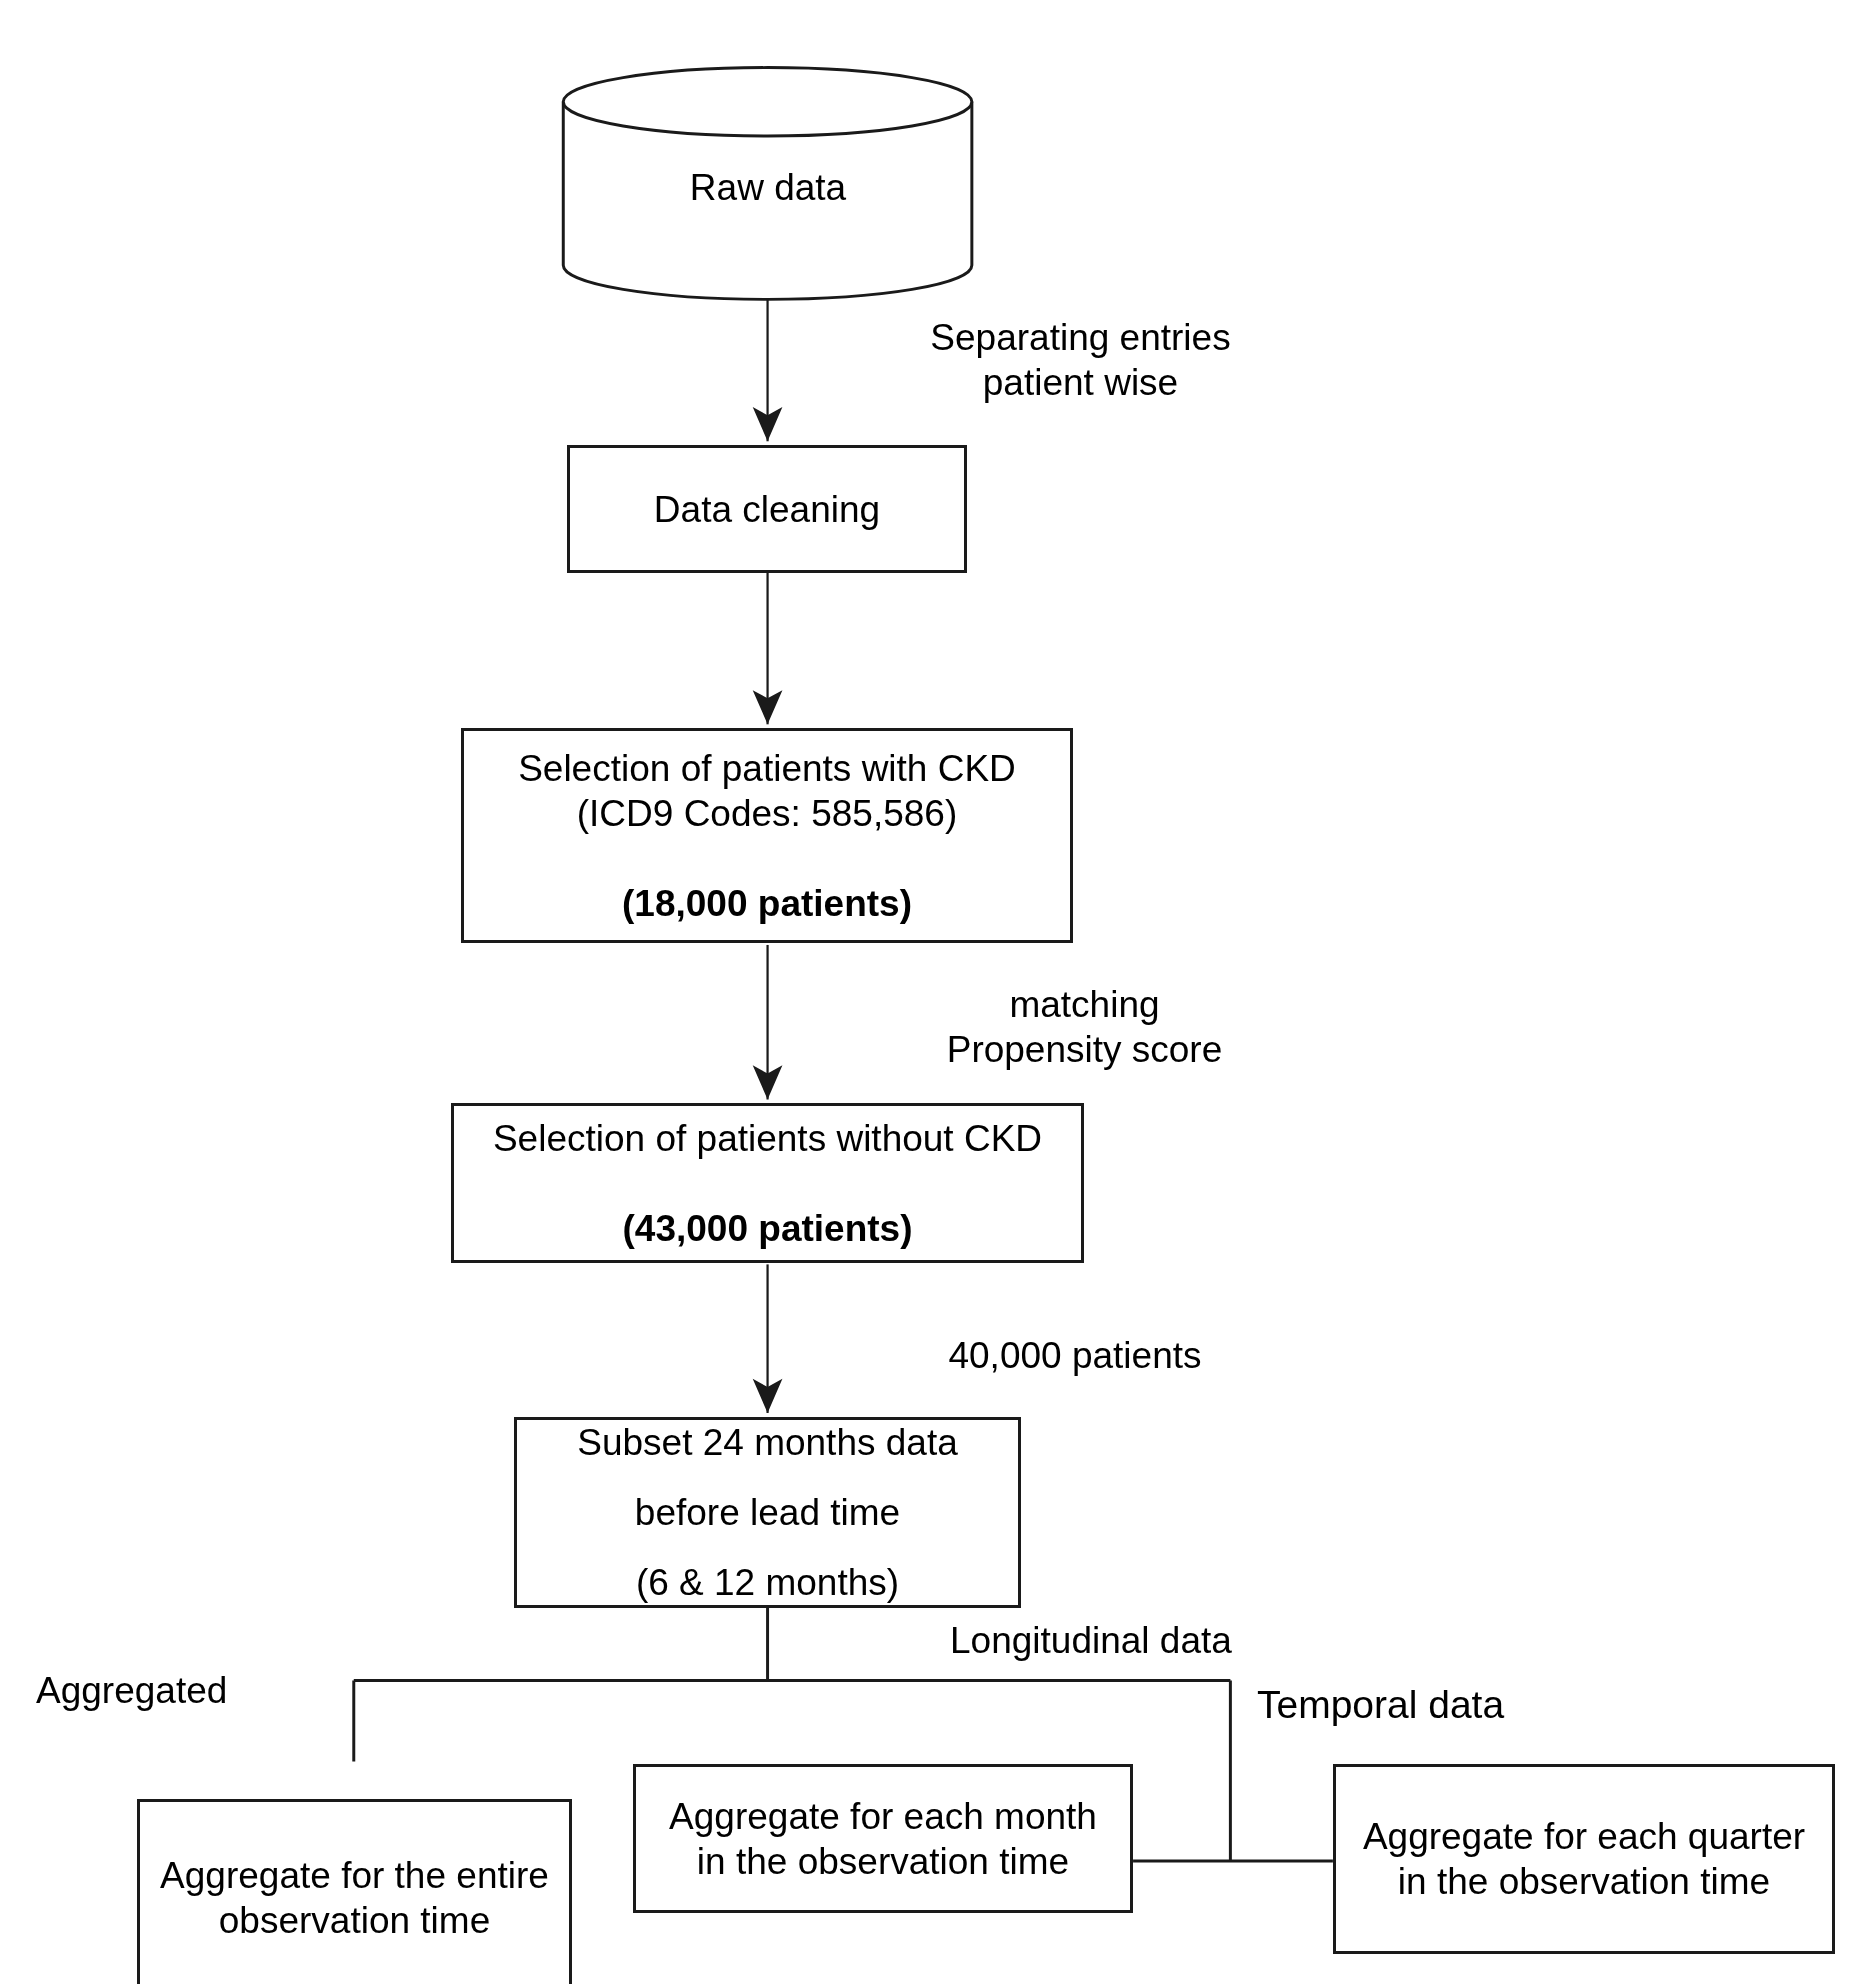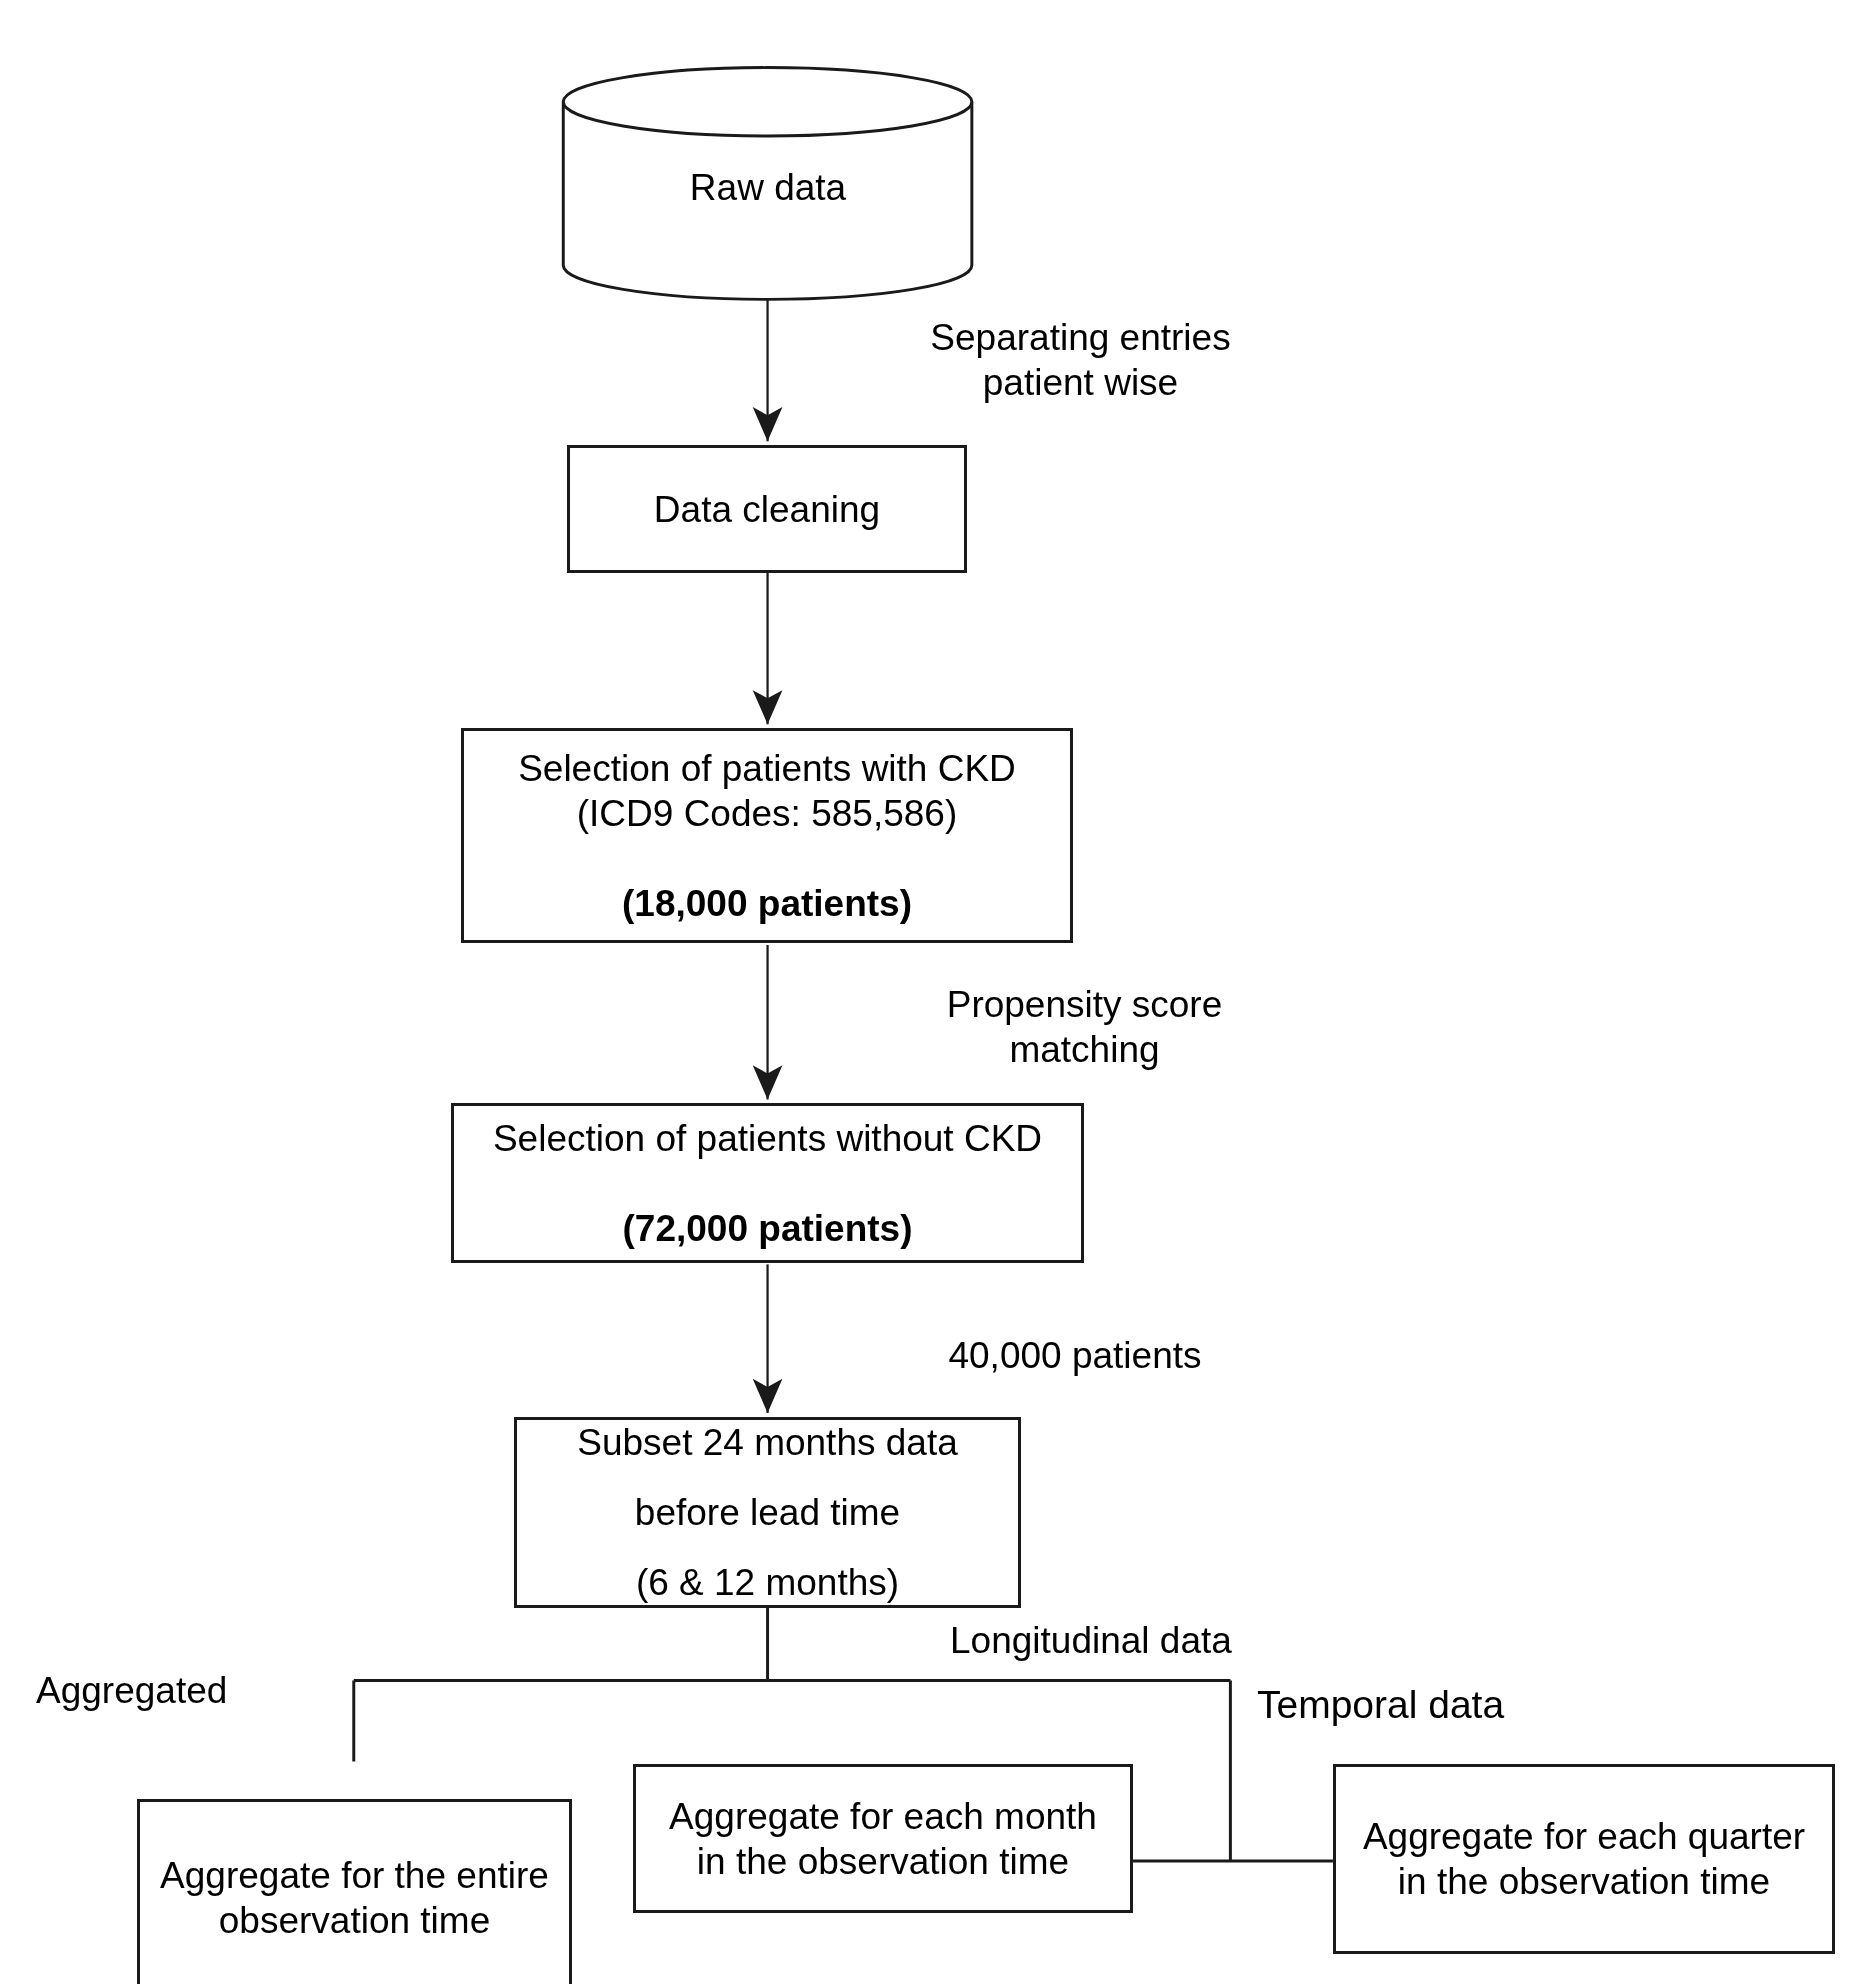--- a/index.html
+++ b/index.html
@@ -78,21 +78,21 @@
   <div class="box b-ckd">
     <div class="ln">Selection of patients with CKD</div>
     <div class="ln">(ICD9 Codes: 585,586)</div>
     <div class="ln gap"></div>
     <div class="ln bold">(18,000 patients)</div>
   </div>
 
   <div class="box b-nockd">
     <div class="ln">Selection of patients without CKD</div>
     <div class="ln gap"></div>
-    <div class="ln bold">(72,000 patients)</div>
+    <div class="ln bold">(43,000 patients)</div>
   </div>
 
   <div class="box b-subset">
     <div class="ln">Subset 24 months data</div>
     <div class="ln">before lead time</div>
     <div class="ln">(6 &amp; 12 months)</div>
   </div>
 
   <div class="box b-entire">
     <div class="ln">Aggregate for the entire</div>
@@ -108,22 +108,22 @@
     <div class="ln">Aggregate for each quarter</div>
     <div class="ln">in the observation time</div>
   </div>
 
   <div class="lbl l-separating">
     <div class="ln">Separating entries</div>
     <div class="ln">patient wise</div>
   </div>
 
   <div class="lbl l-propensity">
+    <div class="ln">matching</div>
     <div class="ln">Propensity score</div>
-    <div class="ln">matching</div>
   </div>
 
   <div class="lbl l-90k">40,000 patients</div>
   <div class="lbl l-longitudinal">Longitudinal data</div>
   <div class="lbl l-aggregated">Aggregated</div>
   <div class="lbl l-temporal">Temporal data</div>
 
 </div>
 
 

